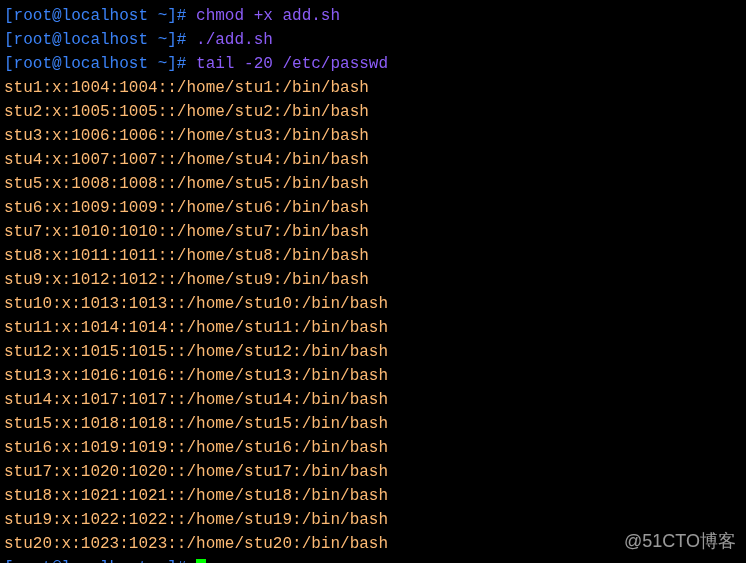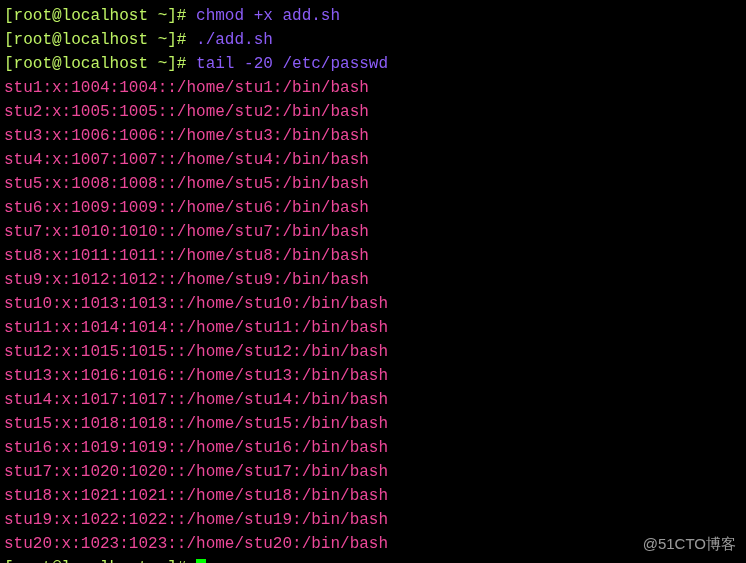--- a/index.html
+++ b/index.html
@@ -19,41 +19,41 @@
       overflow: hidden;
       position: relative;
     }
     .terminal {
       white-space: pre;
     }
     .line {
       display: block;
     }
     .prompt-user-host {
-      color: #bef264;
+      color: #3b82f6;
     }
     .cmd {
       color: #8b5cf6;
     }
     .output {
-      color: #ec4899;
+      color: #fdba74;
     }
     .cursor {
       display: inline-block;
       width: 10px;
       height: 18px;
       background: #00ff00;
       vertical-align: text-bottom;
     }
     .watermark {
       position: absolute;
       bottom: 8px;
       right: 10px;
       color: rgba(255,255,255,0.6);
-      font-size: 15px;
+      font-size: 18px;
       font-family: Arial, sans-serif;
     }
   </style>
 </head>
 <body>
 
 <div class="terminal"><span class="line"><span class="prompt-user-host">[root@localhost ~]# </span><span class="cmd">chmod +x add.sh</span></span><span class="line"><span class="prompt-user-host">[root@localhost ~]# </span><span class="cmd">./add.sh</span></span><span class="line"><span class="prompt-user-host">[root@localhost ~]# </span><span class="cmd">tail -20 /etc/passwd</span></span><span class="line output">stu1:x:1004:1004::/home/stu1:/bin/bash</span><span class="line output">stu2:x:1005:1005::/home/stu2:/bin/bash</span><span class="line output">stu3:x:1006:1006::/home/stu3:/bin/bash</span><span class="line output">stu4:x:1007:1007::/home/stu4:/bin/bash</span><span class="line output">stu5:x:1008:1008::/home/stu5:/bin/bash</span><span class="line output">stu6:x:1009:1009::/home/stu6:/bin/bash</span><span class="line output">stu7:x:1010:1010::/home/stu7:/bin/bash</span><span class="line output">stu8:x:1011:1011::/home/stu8:/bin/bash</span><span class="line output">stu9:x:1012:1012::/home/stu9:/bin/bash</span><span class="line output">stu10:x:1013:1013::/home/stu10:/bin/bash</span><span class="line output">stu11:x:1014:1014::/home/stu11:/bin/bash</span><span class="line output">stu12:x:1015:1015::/home/stu12:/bin/bash</span><span class="line output">stu13:x:1016:1016::/home/stu13:/bin/bash</span><span class="line output">stu14:x:1017:1017::/home/stu14:/bin/bash</span><span class="line output">stu15:x:1018:1018::/home/stu15:/bin/bash</span><span class="line output">stu16:x:1019:1019::/home/stu16:/bin/bash</span><span class="line output">stu17:x:1020:1020::/home/stu17:/bin/bash</span><span class="line output">stu18:x:1021:1021::/home/stu18:/bin/bash</span><span class="line output">stu19:x:1022:1022::/home/stu19:/bin/bash</span><span class="line output">stu20:x:1023:1023::/home/stu20:/bin/bash</span><span class="line"><span class="prompt-user-host">[root@localhost ~]# </span><span class="cursor"></span></span></div>
 
 <span class="watermark">@51CTO博客</span>
 

